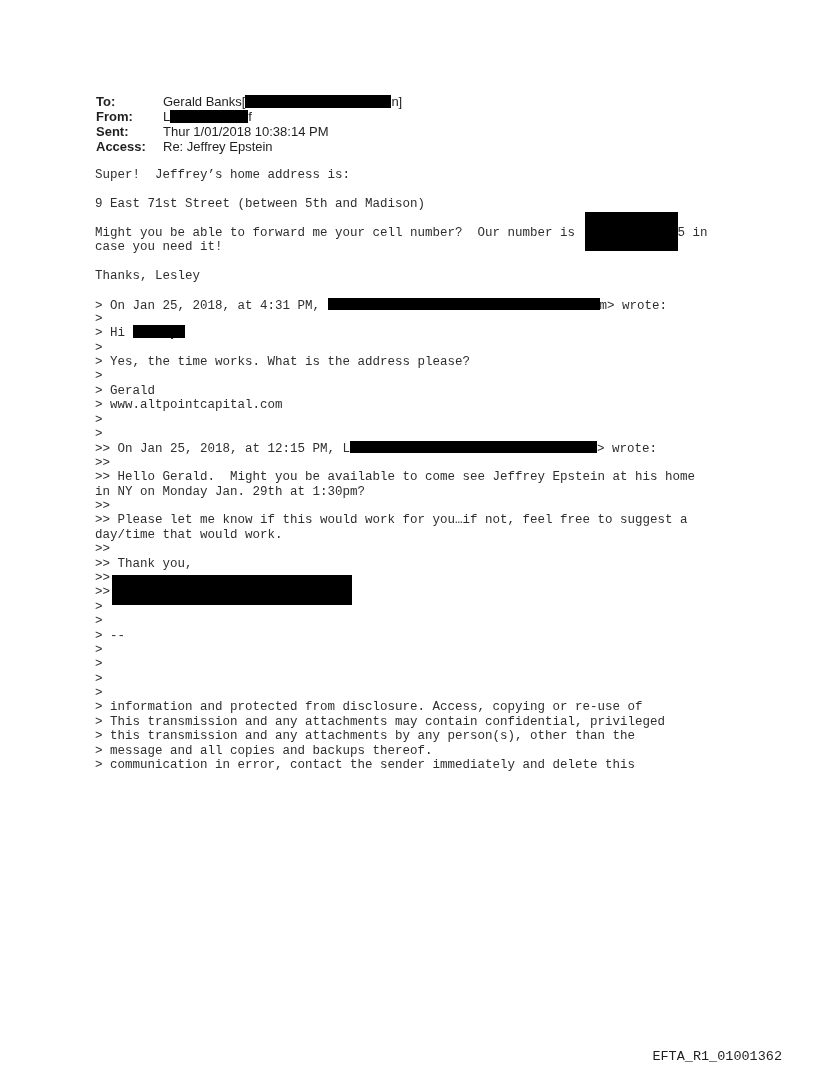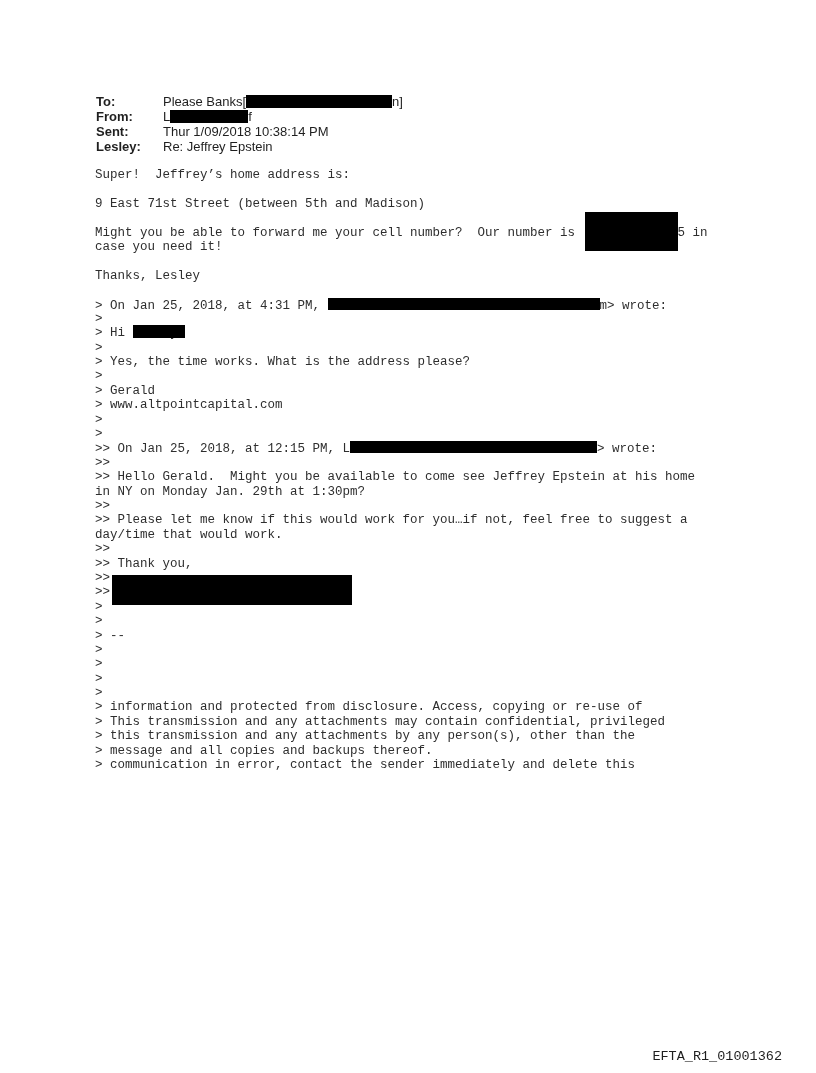--- a/index.html
+++ b/index.html
@@ -56,32 +56,32 @@
   }
 </style>
 </head>
 <body>
 
 <div class="page">
 
   <div class="email-header" id="email-header">
       <div class="hrow">
         <span class="hlabel">To:</span>
-        <span class="hval"><span>Please Banks[</span><span class="redact-inline" style="width: 146px;"></span><span>n]</span></span>
+        <span class="hval"><span>Gerald Banks[</span><span class="redact-inline" style="width: 146px;"></span><span>n]</span></span>
       </div>
       <div class="hrow">
         <span class="hlabel">From:</span>
         <span class="hval"><span>L</span><span class="redact-inline" style="width: 78px;"></span><span>f</span></span>
       </div>
       <div class="hrow">
         <span class="hlabel">Sent:</span>
-        <span class="hval"><span>Thur 1/09/2018 10:38:14 PM</span></span>
+        <span class="hval"><span>Thur 1/01/2018 10:38:14 PM</span></span>
       </div>
       <div class="hrow">
-        <span class="hlabel">Lesley:</span>
+        <span class="hlabel">Access:</span>
         <span class="hval"><span>Re: Jeffrey Epstein</span></span>
       </div>
     </div>
 
   <div class="email-body" id="email-body">
       <div class="bline"><span>Super!  Jeffrey’s home address is:</span></div>
       <div class="bline"></div>
       <div class="bline"><span>9 East 71st Street (between 5th and Madison)</span></div>
       <div class="bline"></div>
       <div class="bline"><span>Might you be able to forward me your cell number?  Our number is </span><span class="gap-inline" style="width: 95px;"></span><span>5 in</span></div>

